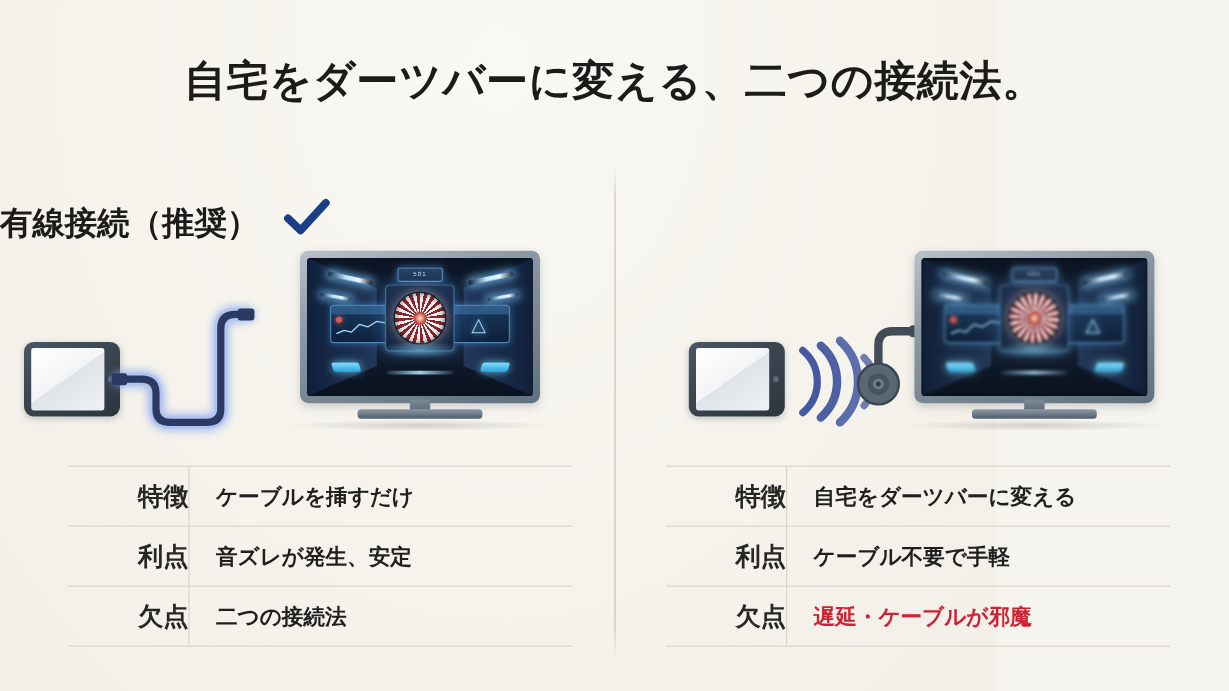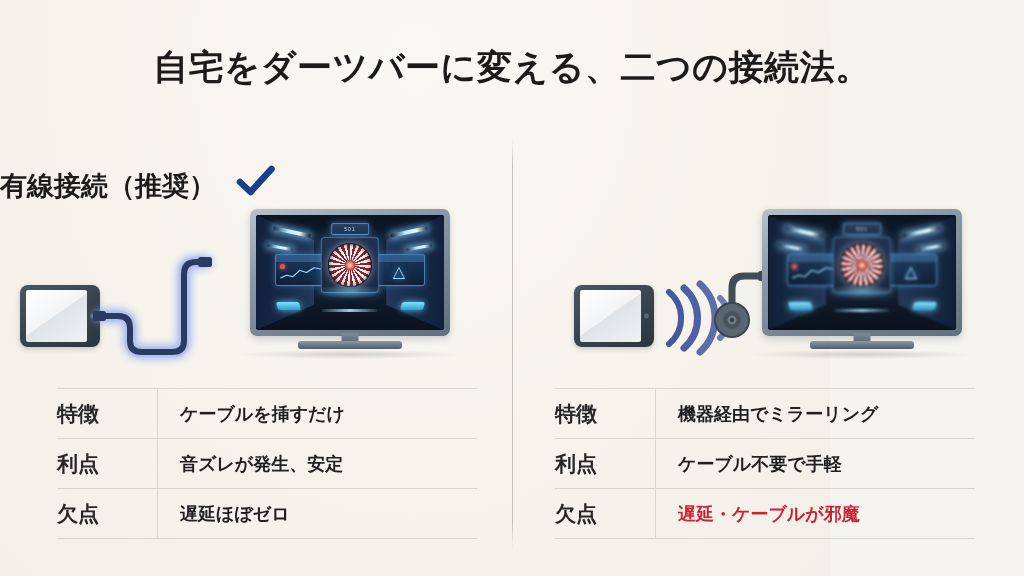--- a/index.html
+++ b/index.html
@@ -361,21 +361,21 @@
 
   .spec-table tr { height: 50px; }
   .spec-table td {
     border-top: 1px solid #d8d5cc;
     vertical-align: middle;
     padding: 0;
   }
   .spec-table tr:last-child td { border-bottom: 1px solid #d8d5cc; }
   .spec-table td.key {
     width: 100px;
-    text-align: left;
+    text-align: right;
     font-size: 21px;
     font-weight: bold;
     color: #262626;
     border-right: 1px solid #d8d5cc;
   }
   .spec-table td.val {
     padding-left: 22px;
     font-size: 18px;
     font-weight: bold;
     color: #1f1f1f;
@@ -483,21 +483,21 @@
         <tr>
           <td class="key">特徴</td>
           <td class="val">ケーブルを挿すだけ</td>
         </tr>
         <tr>
           <td class="key">利点</td>
           <td class="val">音ズレが発生、安定</td>
         </tr>
         <tr>
           <td class="key">欠点</td>
-          <td class="val">遅延ほぼゼロ</td>
+          <td class="val">二つの接続法</td>
         </tr>
       </tbody>
     </table>
   </div>
 
   <div class="col right">
 
 
     <div class="stage">
 
@@ -572,21 +572,21 @@
         <div class="tv-stand-neck"></div>
         <div class="tv-stand-base"></div>
         <div class="tv-shadow"></div>
       </div>
     </div>
 
     <table class="spec-table">
       <tbody>
         <tr>
           <td class="key">特徴</td>
-          <td class="val">機器経由でミラーリング</td>
+          <td class="val">自宅をダーツバーに変える</td>
         </tr>
         <tr>
           <td class="key">利点</td>
           <td class="val">ケーブル不要で手軽</td>
         </tr>
         <tr>
           <td class="key">欠点</td>
           <td class="val warn">遅延・ケーブルが邪魔</td>
         </tr>
       </tbody>

